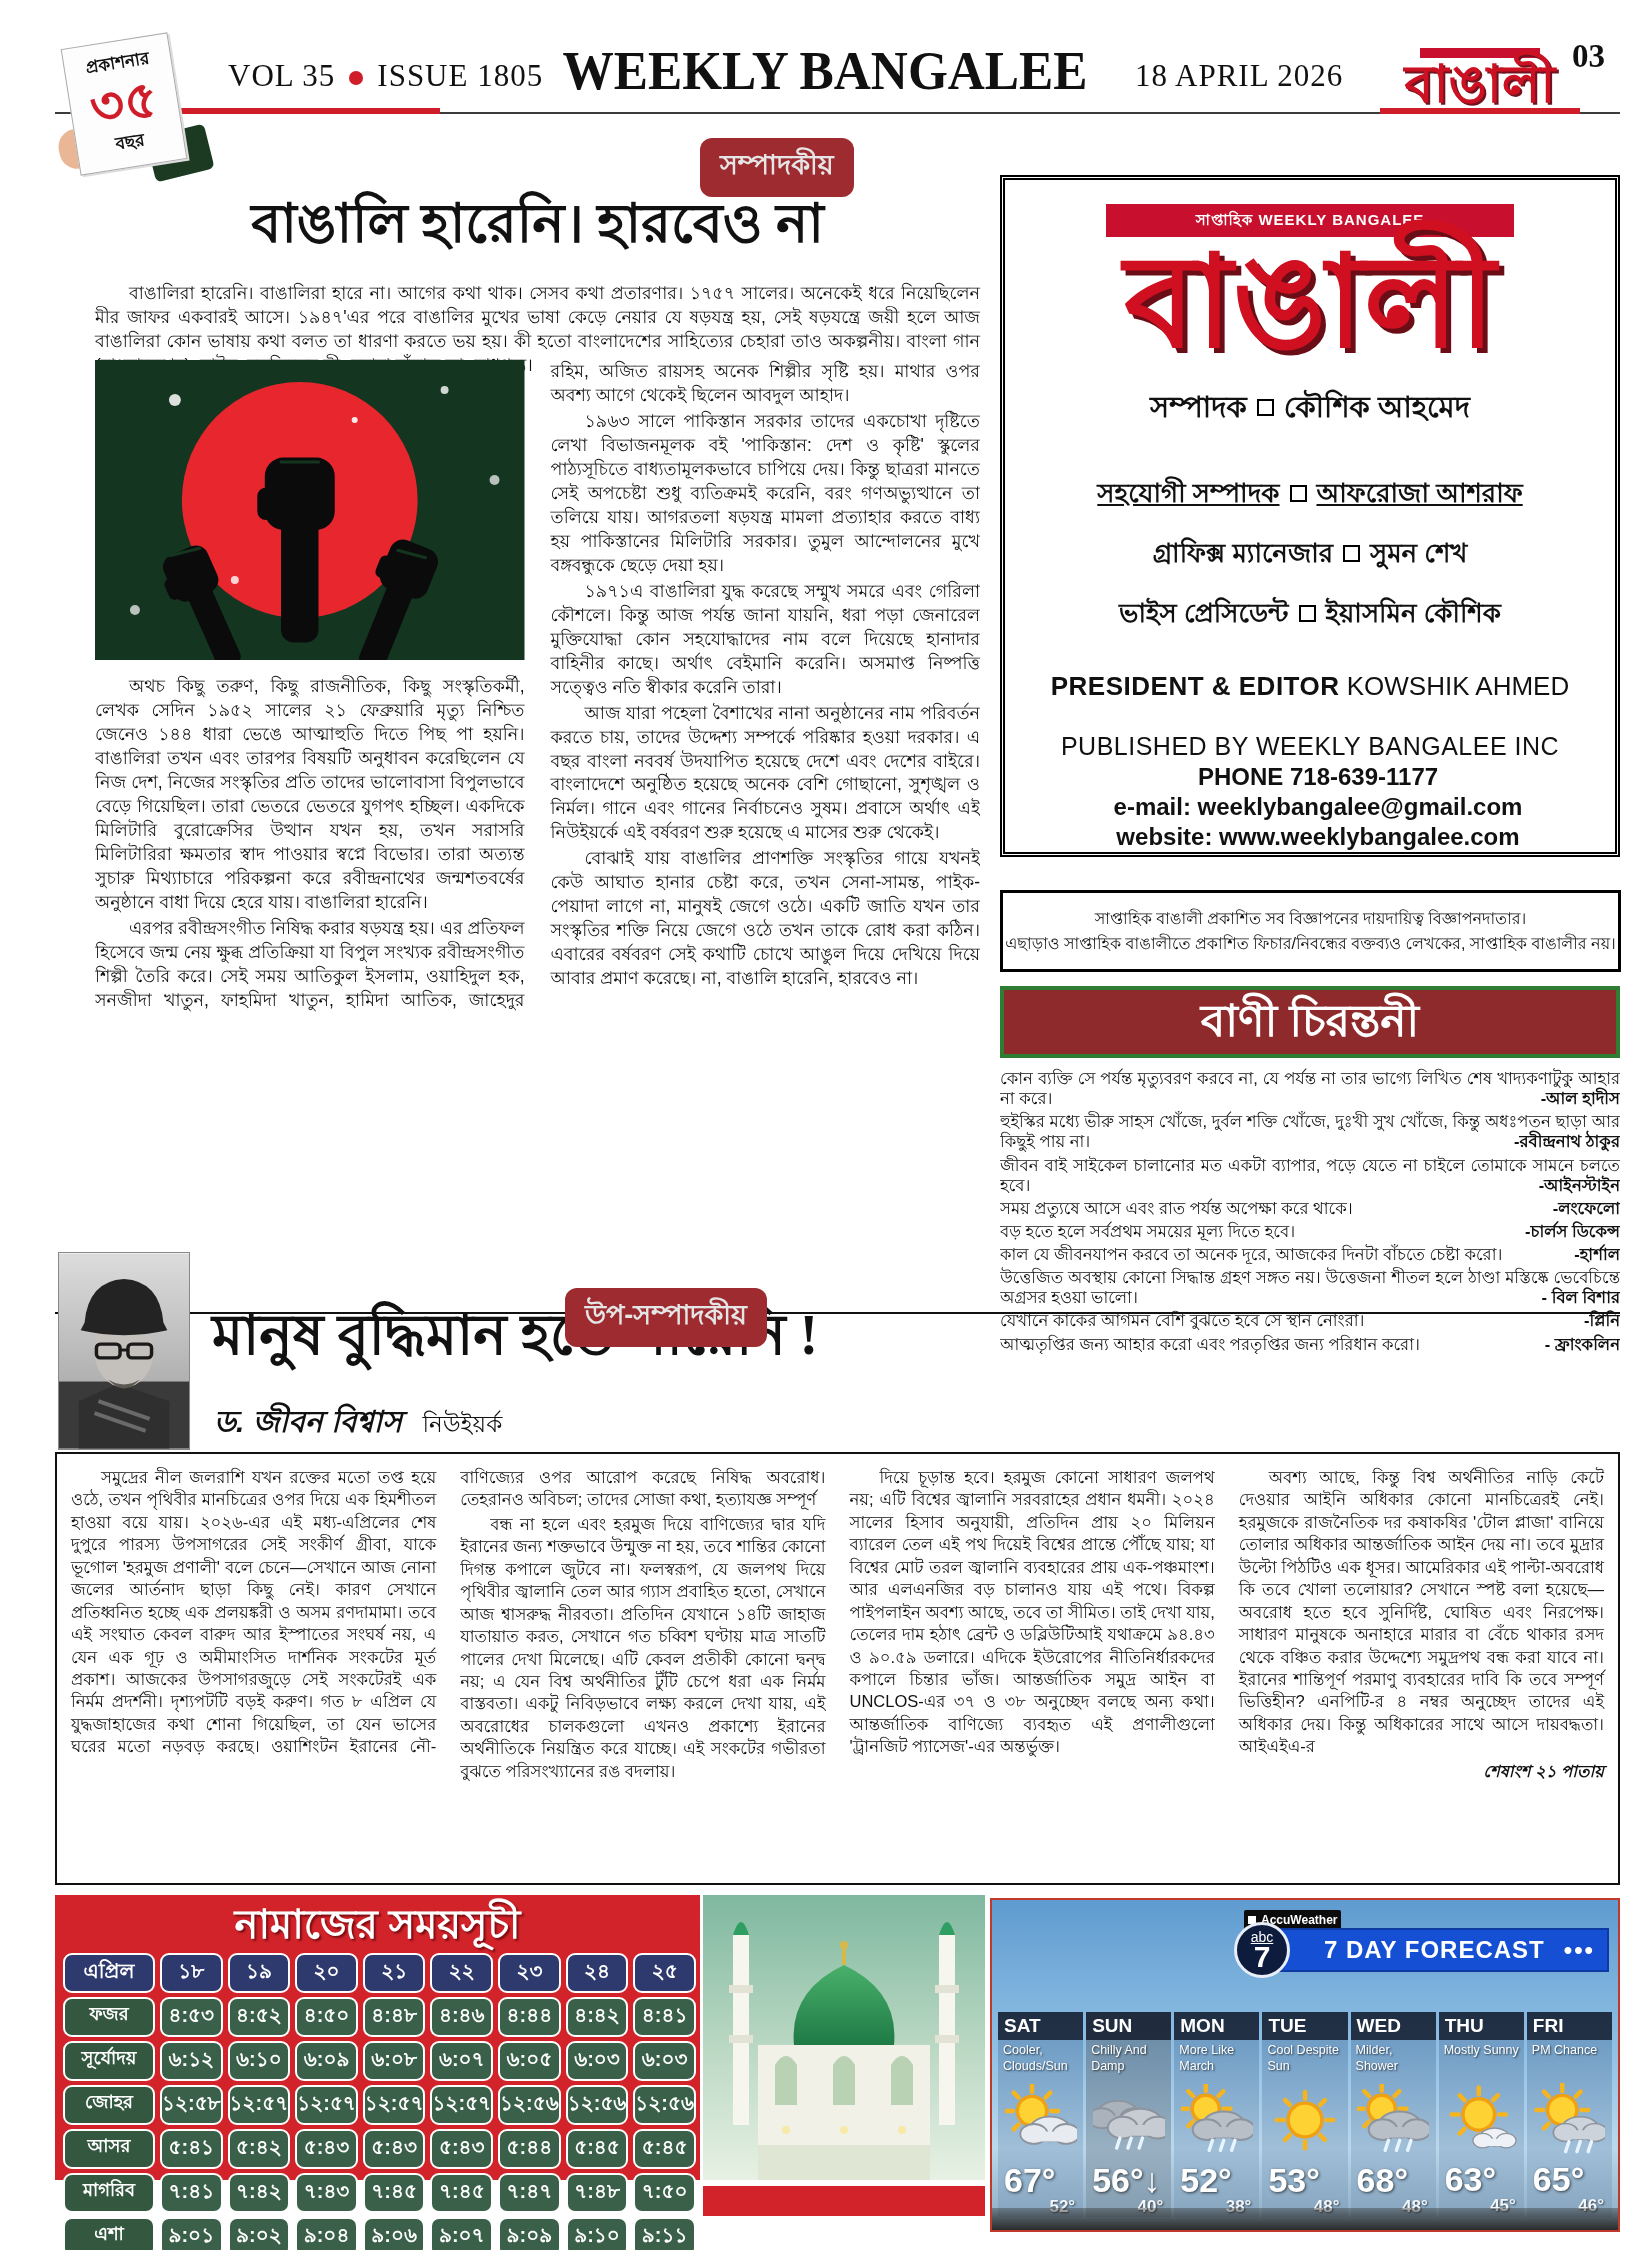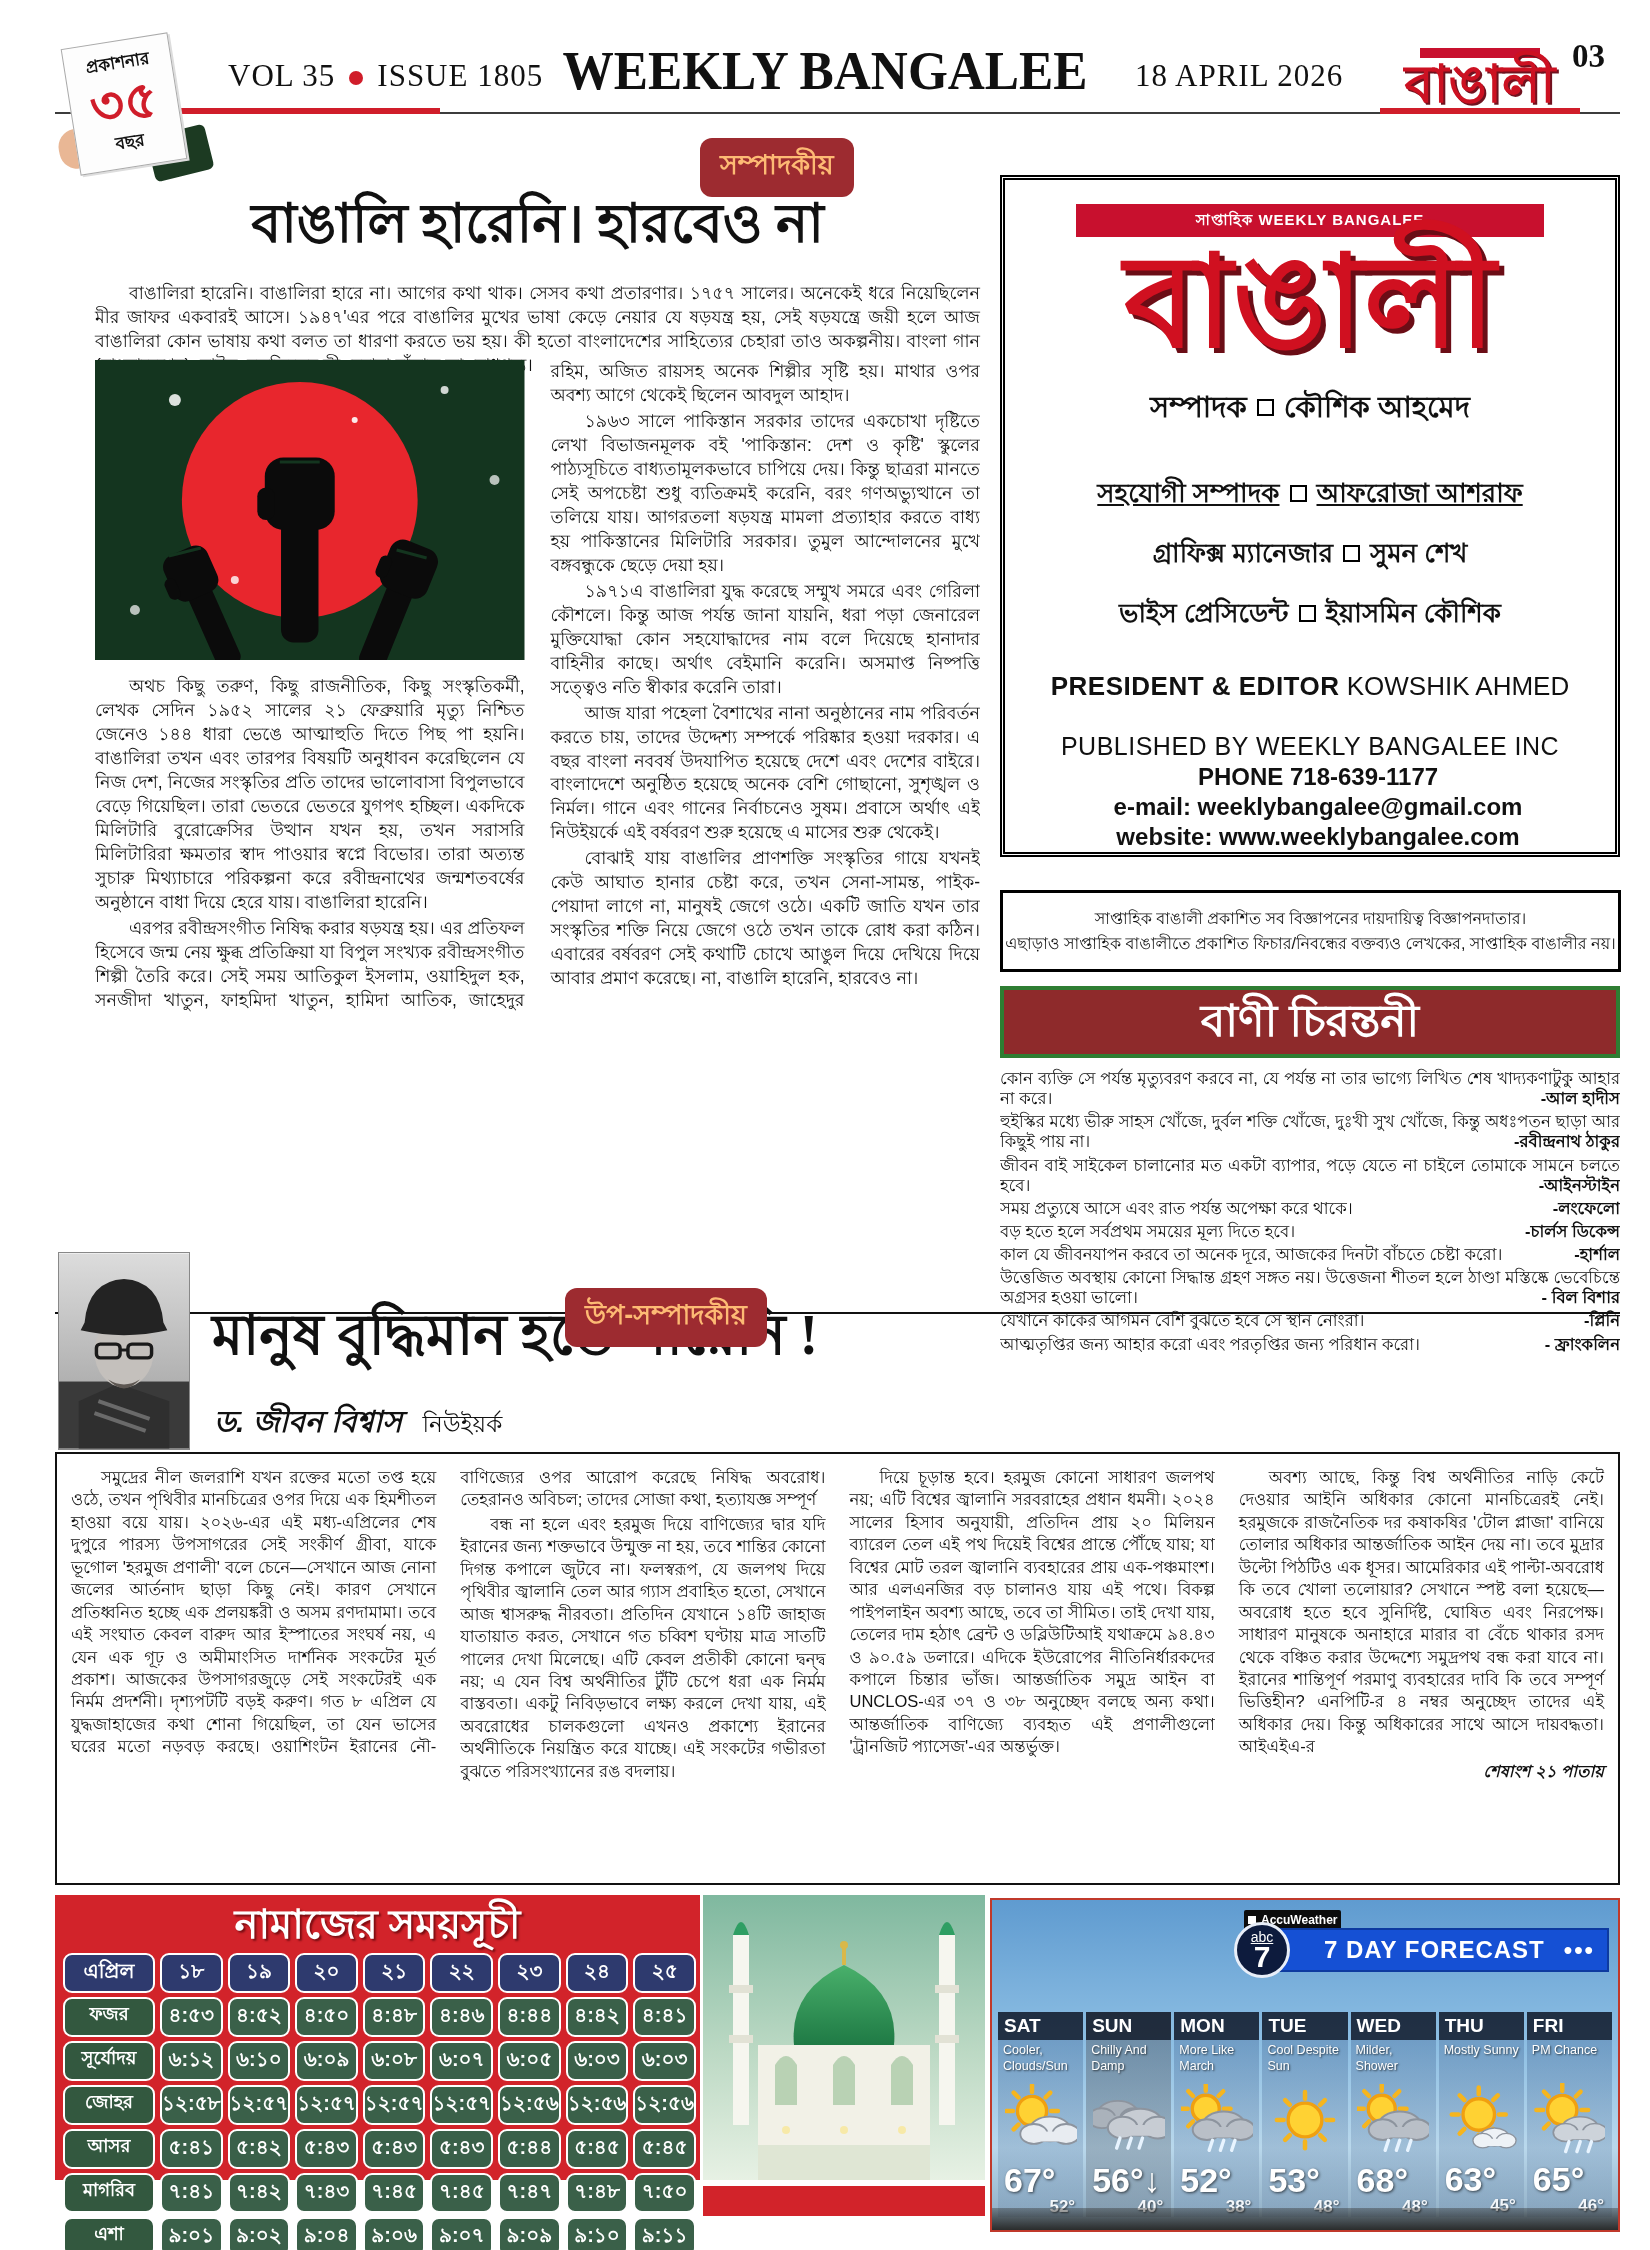--- a/index.html
+++ b/index.html
@@ -23,37 +23,37 @@
   #hdr-date { left:1135px; top:58px; font-family:"Liberation Serif",serif; font-size:31px; letter-spacing:1px;}
   #hdr-logo { left:1390px; top:48px; width:180px; text-align:center; z-index:3;}
   #hdr-logo .bar { height:10px; background:#c8102e; width:120px; margin:0 auto; }
   #hdr-logo .word { font-size:52px; font-weight:bold; color:#cc1122; text-shadow:2px 2px 0 #70121f; line-height:1.0;}
   #hdr-page { left:1572px; top:38px; font-family:"Liberation Serif",serif; font-size:33px; font-weight:bold; }
   .rule-dark { left:55px; top:112px; width:1565px; height:2px; background:#3c3c3c; }
   .rule-red-l { left:160px; top:108px; width:280px; height:6px; background:#d01d2a; }
   .rule-red-r { left:1380px; top:108px; width:200px; height:6px; background:#d01d2a; }
 
   
-  .badge { background:#9d2b30; color:#fdba74; border-radius:12px; padding:6px 20px 8px;
+  .badge { background:#9d2b30; color:#e5e5e5; border-radius:12px; padding:6px 20px 8px;
            font-size:27px; font-weight:bold; display:inline-block; }
 
   
   #ed-badge { left:700px; top:138px; z-index:2;}
   #ed-headline { left:95px; top:182px; width:885px; text-align:center; font-size:54px; font-weight:bold;
                  font-family:"Liberation Serif","DejaVu Serif",serif; }
   #ed-lead { left:95px; top:282px; width:885px; font-size:17.5px; line-height:1.37; text-align:justify; text-indent:34px;}
   #ed-columns { left:95px; top:360px; width:885px; height:875px; column-count:2; column-gap:26px;
                 font-size:17.5px; line-height:1.37; text-align:justify; overflow:hidden;}
   #ed-columns p { text-indent:34px; margin-bottom:2px; }
   #ed-fig { width:100%; height:300px; margin-bottom:8px; }
 
   
   #masthead { left:1000px; top:175px; width:620px; height:682px; border:5px double #000;
               text-align:center; padding-top:24px; }
-  #mh-bar { width:468px; margin:0 auto; background:#c8102e; color:#fff; font-size:15px; font-weight:bold;
+  #mh-bar { width:408px; margin:0 auto; background:#c8102e; color:#fff; font-size:15px; font-weight:bold;
             padding:4px 0; letter-spacing:1px;}
   #mh-word { font-size:128px; font-weight:bold; color:#d01020; line-height:1.02;
              text-shadow:5px 5px 0 #6b0d16; }
   .mh-line { font-size:29px; font-weight:bold; margin-top:16px; }
   .mh-line.small { font-size:26px; }
   .sq { display:inline-block; width:17px; height:17px; border:2.5px solid #000; margin:0 10px 2px; vertical-align:middle;}
   #mh-president { font-size:26px; margin-top:34px; }
   #mh-president b { letter-spacing:.5px; }
   #mh-pub { font-size:25px; margin-top:30px; letter-spacing:.5px;}
   #mh-addr { font-size:25px; font-weight:bold; margin-top:28px; }

